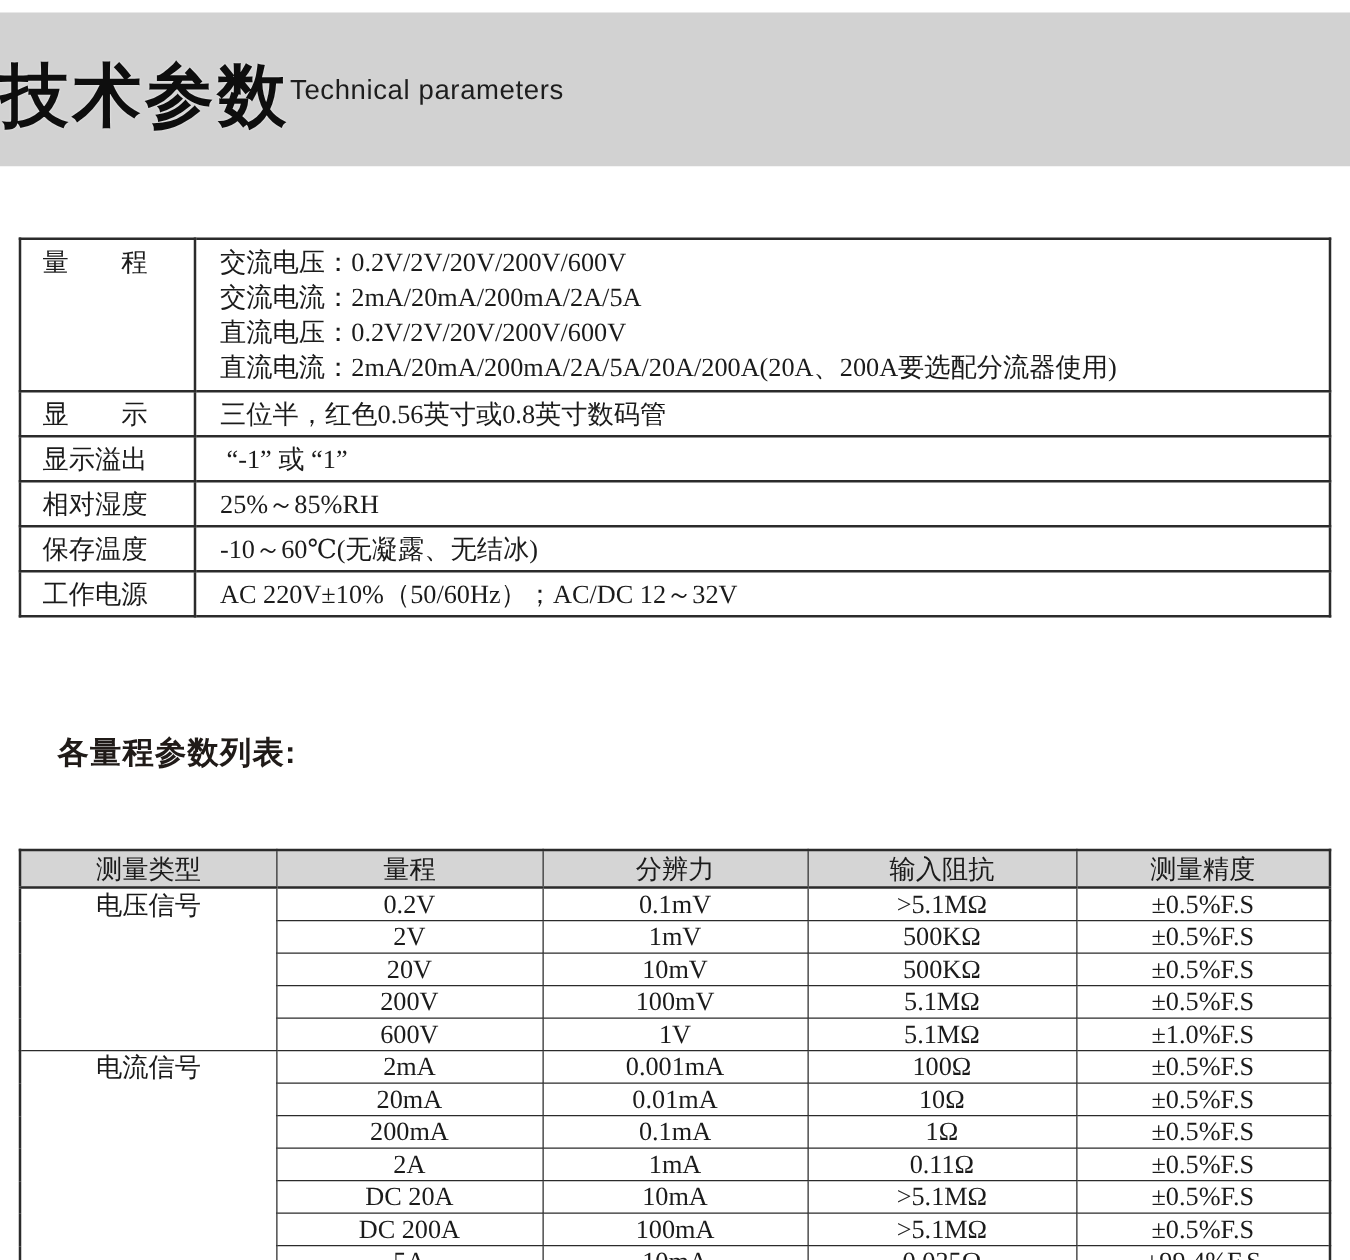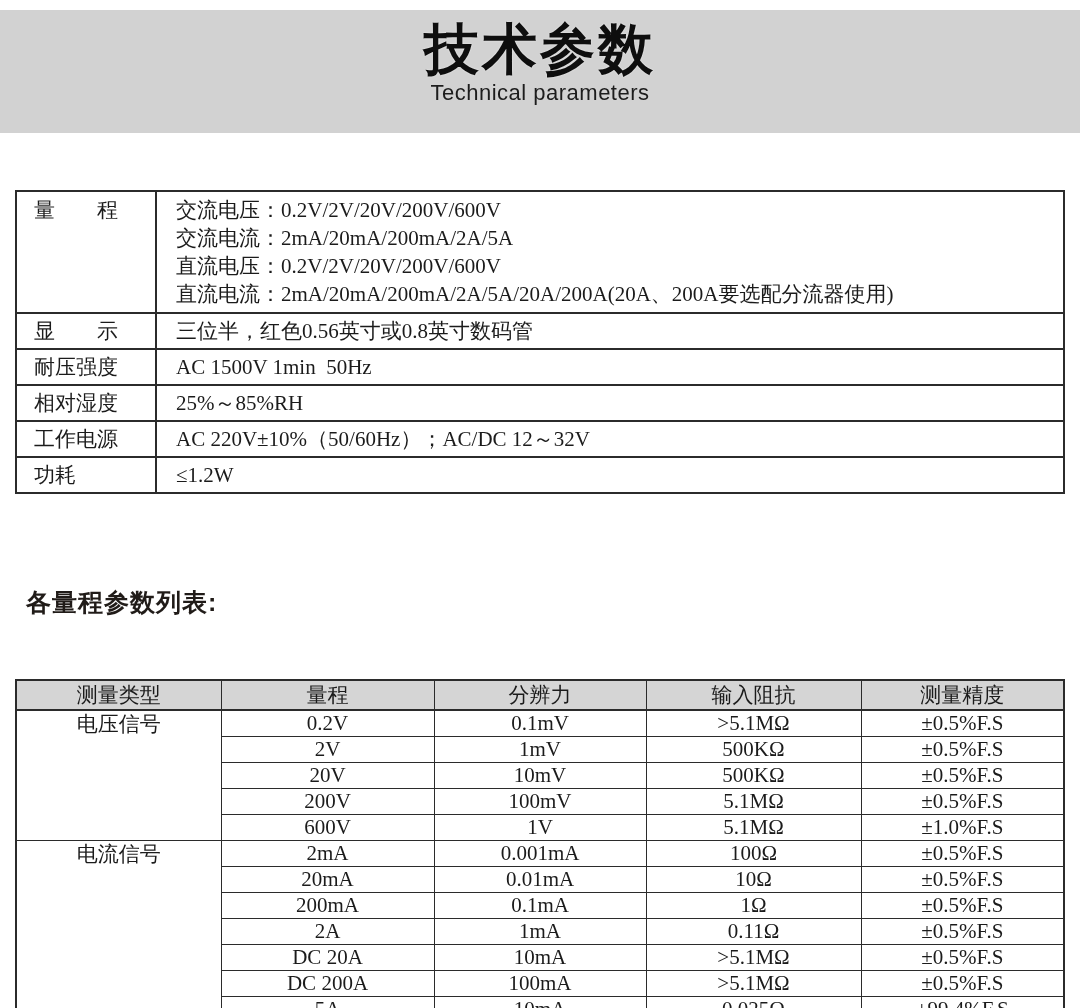--- a/index.html
+++ b/index.html
@@ -14,21 +14,21 @@
     width:1080px;height:1008px;background:#ffffff;
     font-family:"Liberation Serif","DejaVu Serif",serif;
     color:var(--text);
   }
   .page{position:relative;width:1080px;height:1008px;overflow:hidden;background:#fff;}
 
   
   .band{
     position:absolute;top:10px;left:0;width:1080px;height:123px;
     background:var(--band-bg);
-    display:flex;flex-direction:column;align-items:center;justify-content:flex-start;
+    display:flex;flex-direction:row;align-items:center;justify-content:flex-start;
   }
   .band h1{
     margin:8px 0 0 0;
     font-family:"Liberation Sans","DejaVu Sans",sans-serif;
     font-size:55px;line-height:62px;font-weight:700;letter-spacing:3px;
     color:#0e0e0e;
     text-shadow:0 0 2px rgba(255,255,255,.65);
   }
   .band .subtitle{
     font-family:"Liberation Sans","DejaVu Sans",sans-serif;
@@ -49,21 +49,21 @@
   table.spec td.label{
     padding-left:17px;line-height:26px;
   }
   table.spec tr.multi td.label{line-height:29px;}
   table.spec td.value{padding-left:19px;margin-top:36px;}
   table.spec td.value .vline{line-height:26px;white-space:pre-wrap;}
   table.spec tr.multi td.value .vline{line-height:28px;}
 
   
   h2.section{
-    position:absolute;top:586px;left:26px;margin:0;
+    position:absolute;top:586px;left:46px;margin:0;
     font-family:"Liberation Sans","DejaVu Sans",sans-serif;
     font-size:25px;line-height:32px;font-weight:700;color:#201b18;
     letter-spacing:1px;
   }
 
   
   table.range{
     position:absolute;top:645px;left:15px;width:1050px;
     border-collapse:collapse;table-layout:fixed;
     font-size:21px;text-align:center;color:var(--text);
@@ -105,41 +105,41 @@
             <div class="vline">直流电流：2mA/20mA/200mA/2A/5A/20A/200A(20A、200A要选配分流器使用)</div>
           </td>
         </tr>
         <tr>
           <td class="label">显　　示</td>
           <td class="value">
             <div class="vline">三位半，红色0.56英寸或0.8英寸数码管</div>
           </td>
         </tr>
         <tr>
-          <td class="label">耐压强度</td>
-          <td class="value">
-            <div class="vline">AC 1500V 1min  50Hz</div>
+          <td class="label">显示溢出</td>
+          <td class="value">
+            <div class="vline"> “-1” 或 “1”</div>
           </td>
         </tr>
         <tr>
           <td class="label">相对湿度</td>
           <td class="value">
             <div class="vline">25%～85%RH</div>
           </td>
         </tr>
         <tr>
+          <td class="label">保存温度</td>
+          <td class="value">
+            <div class="vline">-10～60℃(无凝露、无结冰)</div>
+          </td>
+        </tr>
+        <tr>
           <td class="label">工作电源</td>
           <td class="value">
             <div class="vline">AC 220V±10%（50/60Hz）；AC/DC 12～32V</div>
-          </td>
-        </tr>
-        <tr>
-          <td class="label">功耗</td>
-          <td class="value">
-            <div class="vline">≤1.2W</div>
           </td>
         </tr>
       </tbody>
   </table>
 
   <h2 class="section">各量程参数列表:</h2>
 
   <table class="range">
     <colgroup>
       <col style="width:205px">

